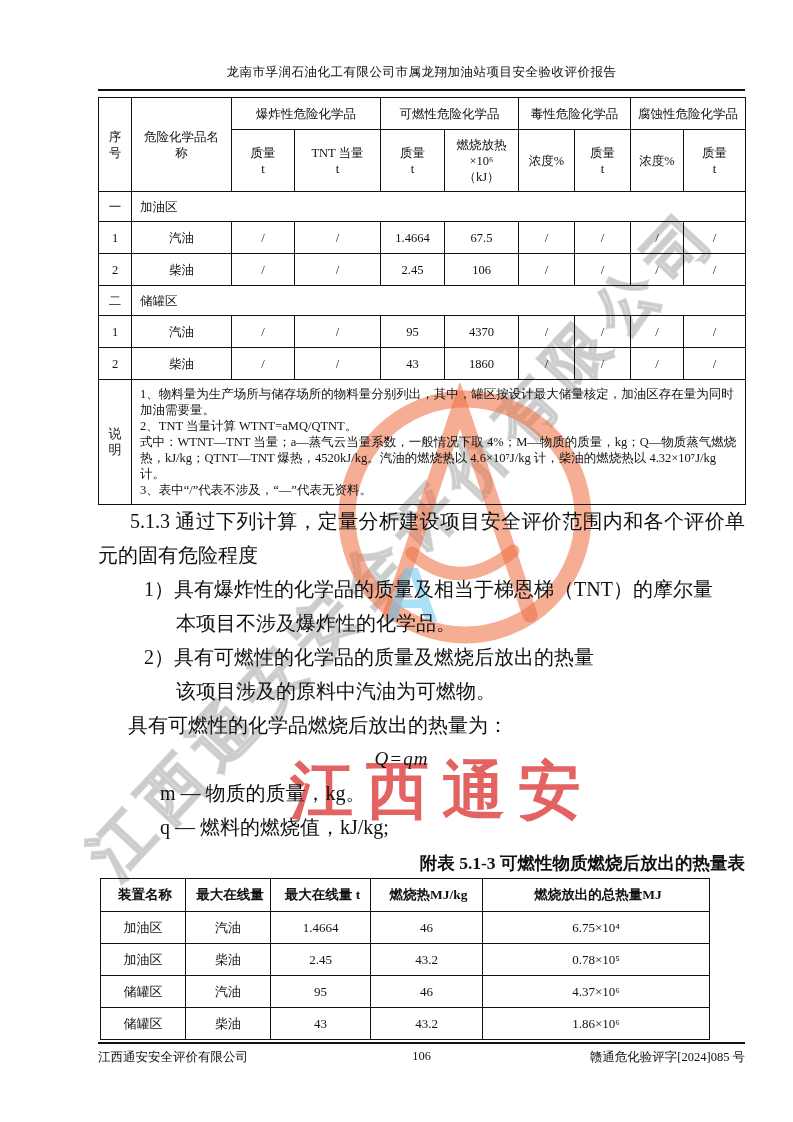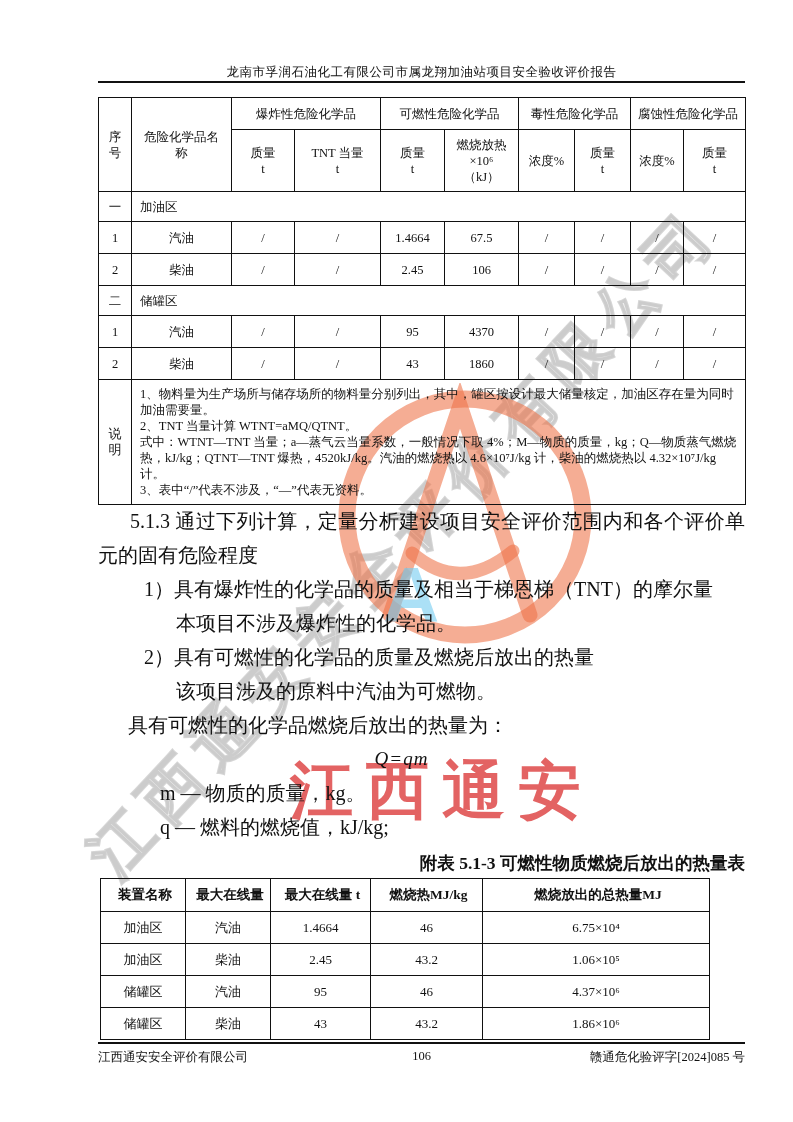--- a/index.html
+++ b/index.html
@@ -26,21 +26,21 @@
   .wm-brand {
     left:290px; top:748px; font-size:63px; font-weight:bold;
     letter-spacing:13px; color:rgba(219,55,55,0.78); white-space:nowrap;
   }
 
   
   .content { position:absolute; left:98px; top:0; width:647px; z-index:1; }
   .doc-header {
     position:absolute; top:64px; left:0; width:647px;
     text-align:center; font-size:12.5px; letter-spacing:0.5px;
-    border-bottom:2px solid #111;
+    padding-bottom:8px; border-bottom:2px solid #111;
   }
 
   table { border-collapse:collapse; table-layout:fixed; }
   td { border:1px solid #111; text-align:center; vertical-align:middle; overflow:hidden; }
   .pre { white-space:pre-line; }
 
   .hazard-table { position:absolute; top:97px; left:0; width:647px; font-size:12.5px; }
   .hazard-table td { line-height:16px; padding:1px 2px; }
   .hazard-table .grp td { height:32px; }
   .hazard-table .sub td { height:62px; }
@@ -238,21 +238,21 @@
         <td>汽油</td>
         <td>1.4664</td>
         <td>46</td>
         <td>6.75×10⁴</td>
       </tr>
       <tr>
         <td>加油区</td>
         <td>柴油</td>
         <td>2.45</td>
         <td>43.2</td>
-        <td>1.06×10⁵</td>
+        <td>0.78×10⁵</td>
       </tr>
       <tr>
         <td>储罐区</td>
         <td>汽油</td>
         <td>95</td>
         <td>46</td>
         <td>4.37×10⁶</td>
       </tr>
       <tr>
         <td>储罐区</td>

